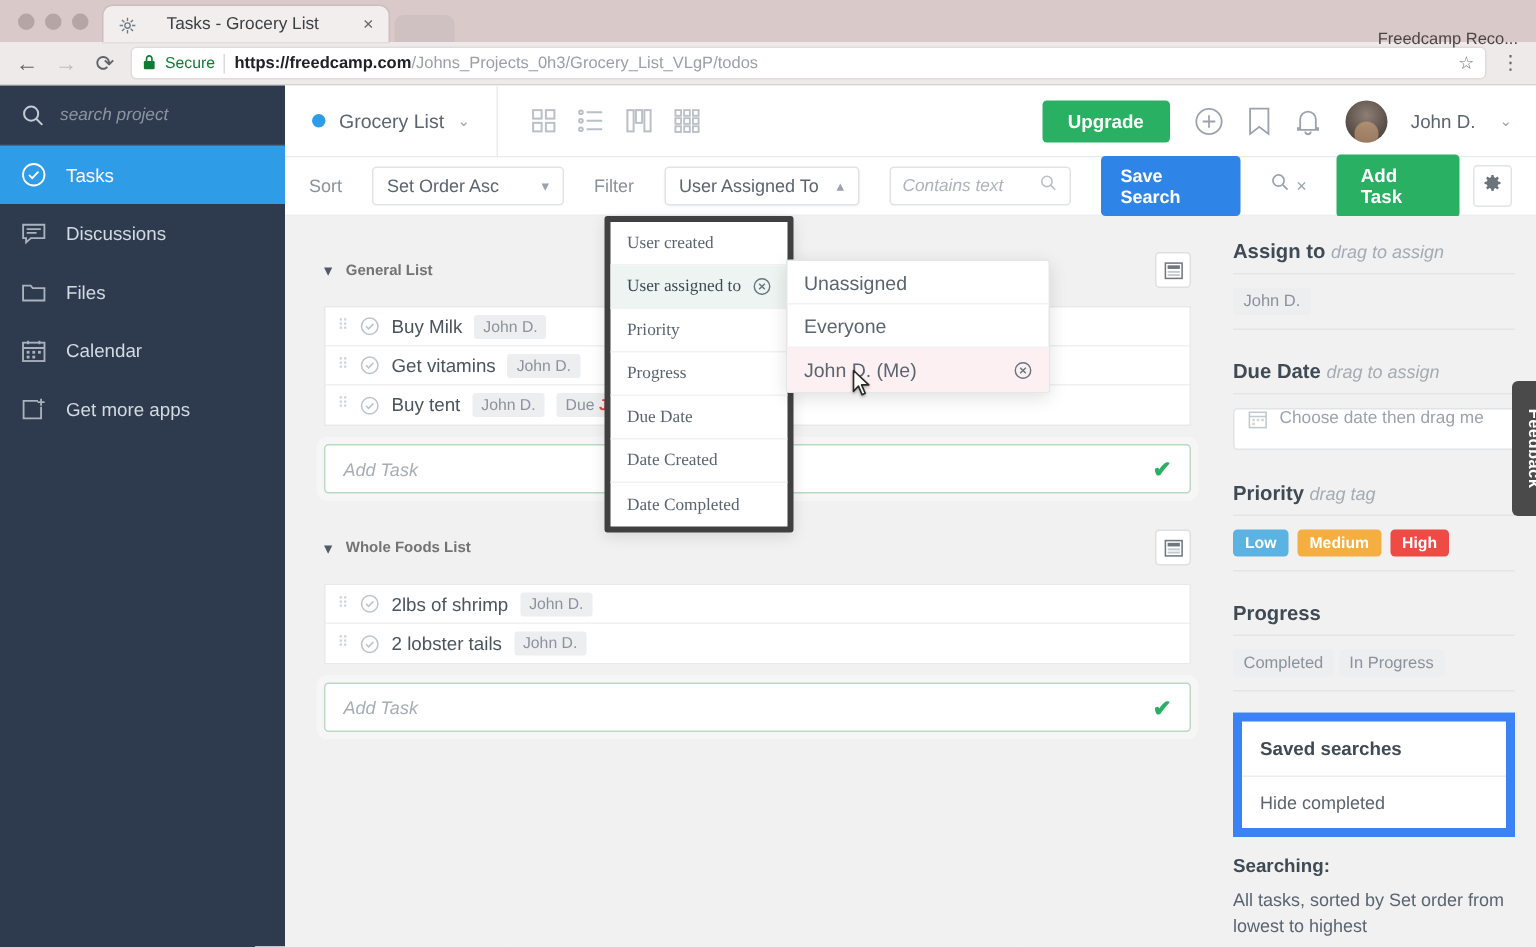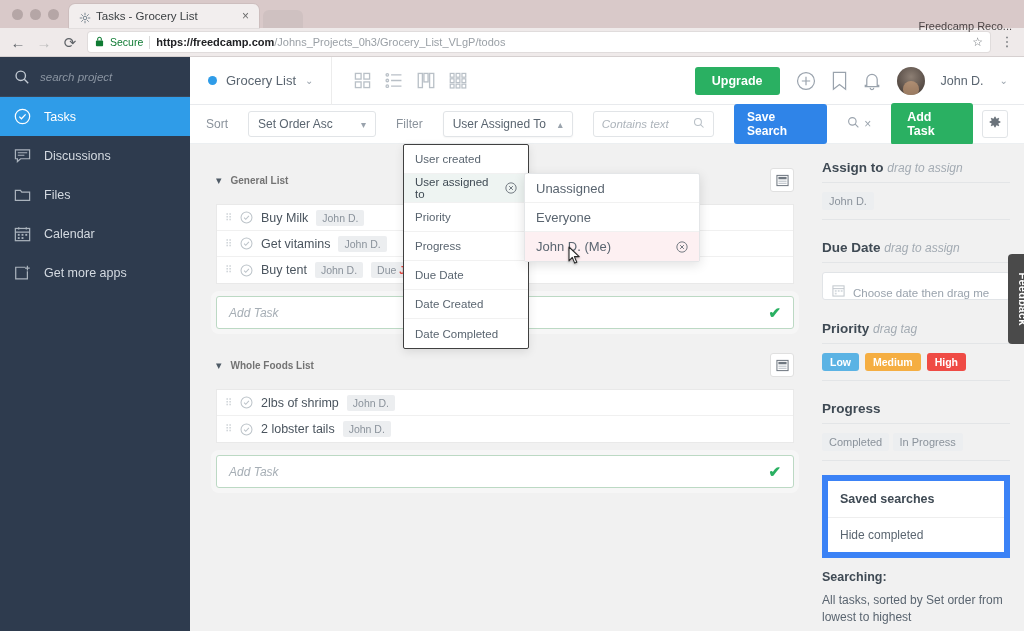--- a/index.html
+++ b/index.html
@@ -14,21 +14,21 @@
 
   
   .browser-tabbar {
     height:28px; background:#d9c9c9; position:relative;
     display:flex; align-items:flex-end;
   }
   .traffic { display:flex; gap:7px; padding:0 10px 8px 12px; }
   .traffic span { width:11px; height:11px; border-radius:50%; background:#b5a6a6; display:block; }
   .tab {
     height:24px; background:#f2eeee; border-radius:6px 6px 0 0;
-    display:flex; align-items:center; gap:5px;
+    display:flex; align-items:center; gap:20px;
     padding:0 8px 0 10px; min-width:190px; position:relative;
     box-shadow:0 0 0 1px rgba(0,0,0,.05);
   }
   .tab-fav { width:12px; height:12px; color:#6b7b86; flex:0 0 auto; }
   .tab-title { font-size:11.5px; color:#3c4043; white-space:nowrap; overflow:hidden;
     text-overflow:ellipsis; flex:1 1 auto; }
   .tab-close { font-size:12px; color:#6b6b6b; line-height:1; padding:0 2px; }
   .tab-ghost { width:40px; height:18px; background:#cfc1c1; border-radius:6px 6px 0 0;
     margin-left:4px; }
   .win-title { position:absolute; right:12px; top:20px; font-size:11px; color:#4b4445; }
@@ -190,21 +190,21 @@
   .rp-sep { height:1px; background:#e3e5e7; }
   .rp-body { padding:9px 0; }
   .tag {
     display:inline-block; background:#eceef0; color:#8a929b;
     font-size:11px; padding:3px 7px; border-radius:2px;
   }
   .link { color:#2f84e8; font-size:12px; }
   .rp-block { padding:10px 0 2px 0; }
   .date-box {
     border:1px solid #e1e4e7; border-radius:3px; background:#fff; height:28px;
-    display:flex; align-items:flex-end; gap:8px; padding:0 9px; color:#9aa3ad; font-size:11.5px;
+    display:flex; align-items:flex-start; gap:8px; padding:0 9px; color:#9aa3ad; font-size:11.5px;
   }
   .prio-tags { display:flex; gap:6px; }
   .ptag { font-size:10.5px; color:#fff; padding:3px 8px; border-radius:3px; font-weight:600; }
   .saved-card {
     margin-top:14px; background:#fff; border:6px solid #3b82f6;
   }
   .saved-card .sc-title { font-size:12.5px; font-weight:700; color:#3f4a54; padding:11px 12px; }
   .saved-card .sc-item { font-size:12px; color:#5a6570; padding:10px 12px; border-top:1px solid #eee; }
   .searching-title { font-size:12.5px; font-weight:700; color:#3f4a54; margin-top:12px; }
   .searching-text { font-size:12px; color:#5a6570; line-height:17px; margin-top:8px; }
@@ -215,22 +215,22 @@
     display:flex; align-items:center; justify-content:center;
   }
   .feedback span {
     color:#fff; font-size:11px; font-weight:700; letter-spacing:.3px;
     transform:rotate(90deg); white-space:nowrap;
   }
 
   
   .dd-filter {
     position:absolute; left:403px; top:144px; width:126px;
-    background:#fff; border:1px solid #404040; border-radius:2px;
-    box-shadow:0 3px 10px rgba(0,0,0,.10); z-index:40;
+    background:#fff; border:4px solid #404040; border-radius:2px;
+    box-shadow:0 3px 10px rgba(0,0,0,.10); z-index:40;font-family:Liberation Serif, serif;
   }
   .dd-item {
     height:29px; display:flex; align-items:center; padding:0 11px;
     font-size:11.5px; color:#5a6570; border-bottom:1px solid #f1f1f1;
     justify-content:space-between; gap:6px;
   }
   .dd-item:last-child { border-bottom:none; }
   .dd-item.sel { background:#eef4f2; color:#3f4a54; }
   .dd-x { color:#6b737b; display:flex; }
 

